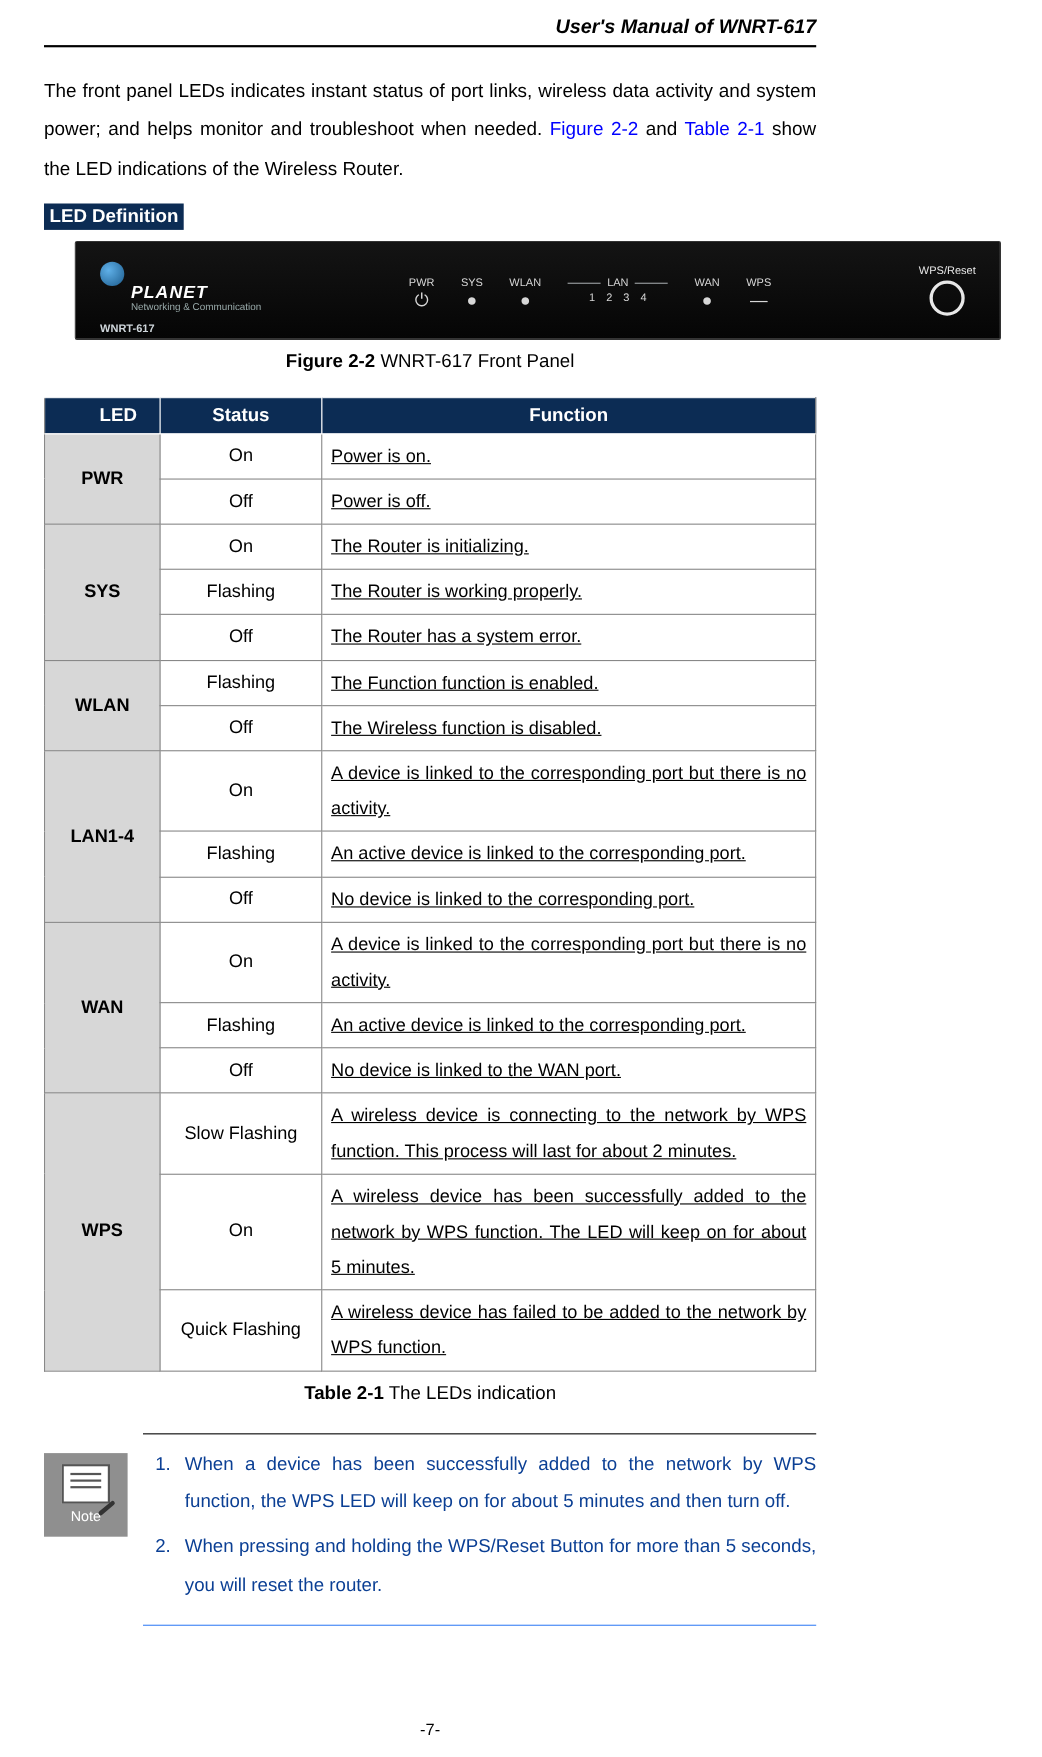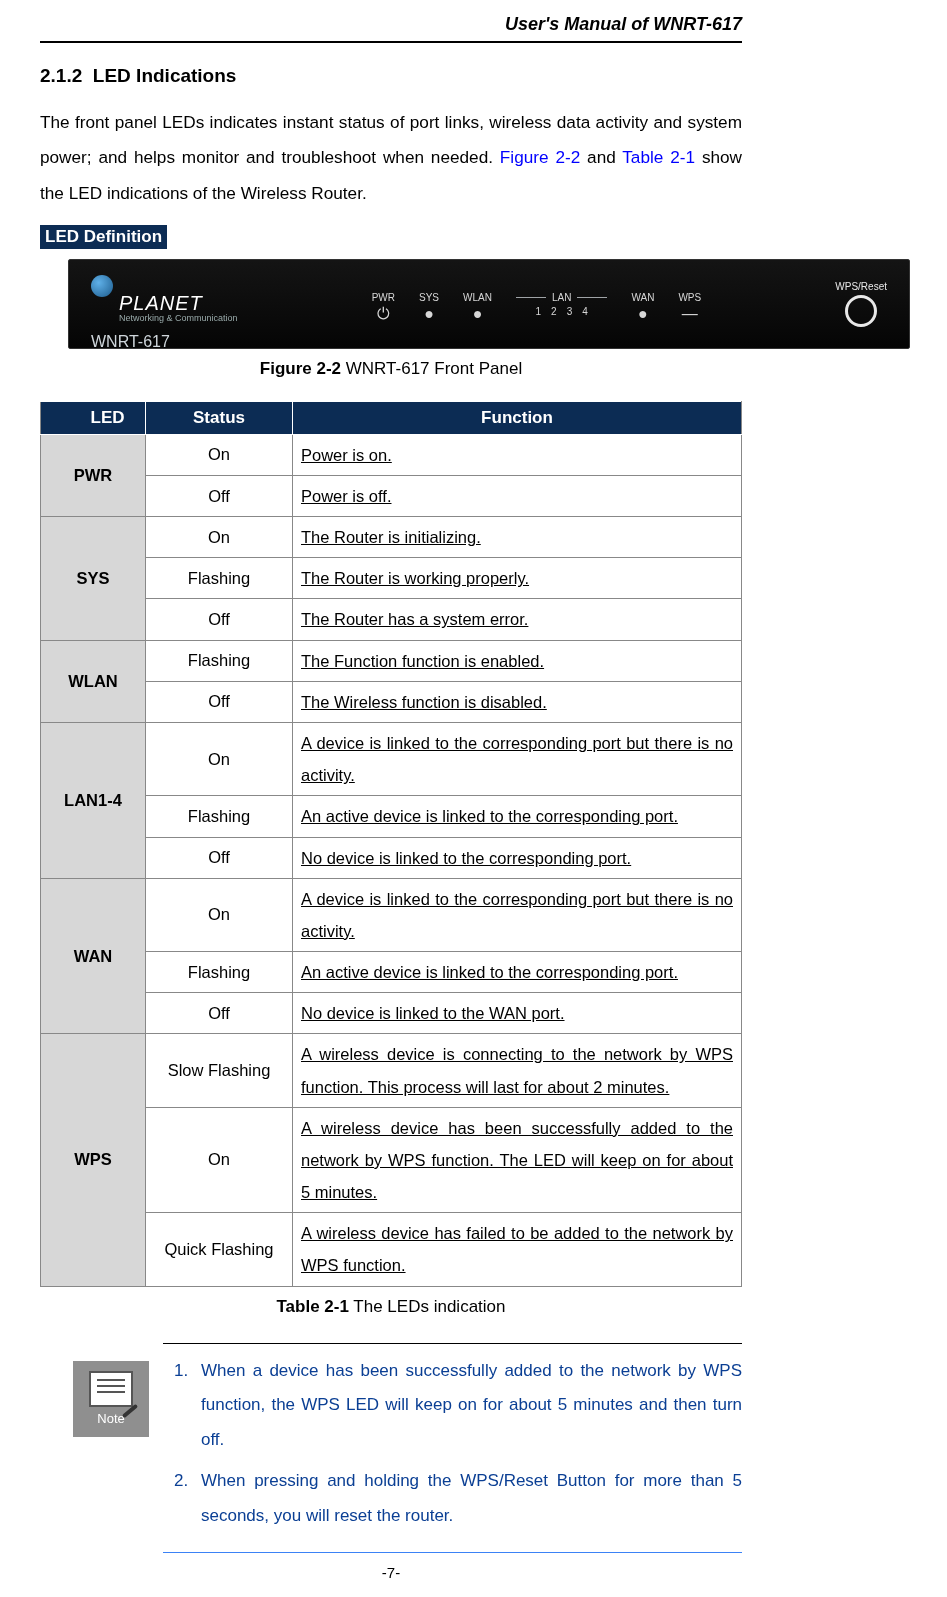--- a/index.html
+++ b/index.html
@@ -72,23 +72,23 @@
     padding: 0 22px;
     box-sizing: border-box;
     position: relative;
   }
   .planet-block { display:flex; flex-direction:column; }
   .planet-logo { display:flex; align-items:center; gap:6px; }
   .planet-logo .globe {
     width: 22px; height: 22px; border-radius: 50%;
     background: radial-gradient(circle at 35% 35%, #5fb0e8, #1c5b8c);
   }
-  .planet-logo .word { font-weight:normal; font-style:italic; font-size:20px; letter-spacing:1px; color:#fff;margin-top:36px; }
+  .planet-logo .word { font-weight:bold; font-style:italic; font-size:16px; letter-spacing:1px; color:#fff;margin-top:36px; }
   .planet-sub { font-size:9px; color:#9aa; margin-left:28px; margin-top:-2px;}
-  .planet-model { color:#cfd6db; font-size:16px; font-weight:normal; margin-top:10px; }
+  .planet-model { color:#cfd6db; font-size:10px; font-weight:bold; margin-top:10px; }
   .panel-mid {
     flex: 1;
     display: flex;
     align-items: flex-start;
     justify-content: center;
     gap: 24px;
     padding-top: 6px;
   }
   .pgroup { display:flex; flex-direction:column; align-items:center; gap:3px; font-size:10px; color:#d7d7d7; }
   .pgroup .row { display:flex; gap:10px; }
@@ -144,21 +144,20 @@
   }
   .note-icon {
     width: 76px; height: 76px;
     background: #8f8f8f;
     display: flex;
     flex-direction: column;
     align-items: center;
     justify-content: center;
     flex-shrink: 0;
     margin-top: 18px;
-    margin-left: 33px;
   }
   .note-icon .pad {
     width: 40px; height: 32px; background:#fff; border:2px solid #555; position:relative;
   }
   .note-icon .pad::before { content:""; position:absolute; left:6px; right:6px; top:6px; height:2px; background:#555; box-shadow:0 6px 0 #555, 0 12px 0 #555; }
   .note-icon .pad::after { content:""; position:absolute; right:-8px; bottom:-8px; width:18px; height:4px; background:#333; transform:rotate(-40deg); border-radius:2px;}
   .note-icon .lbl { color:#fff; font-size:13px; margin-top:4px;}
   .note-body {
     flex: 1;
     border-top: 1px solid #000;
@@ -179,23 +178,20 @@
   }
 </style>
 </head>
 <body>
 
 <div class="page">
 
   <div class="run-header">User's Manual of WNRT-617</div>
   <hr class="hr-thick">
 
-  <div class="sec-title">
-    <span>2.1.2</span>&nbsp;&nbsp;<span>LED Indications</span>
-  </div>
 
   <p class="body-text">
     <span>The front panel LEDs indicates instant status of port links, wireless data activity and system power; and helps monitor and troubleshoot when needed. </span><span class="ref">Figure 2-2</span><span> and </span><span class="ref">Table 2-1</span><span> show the LED indications of the Wireless Router.</span>
   </p>
 
   <div class="led-def-label">LED Definition</div>
 
   
   <div class="panel-wrap">
     <div class="planet-block">

